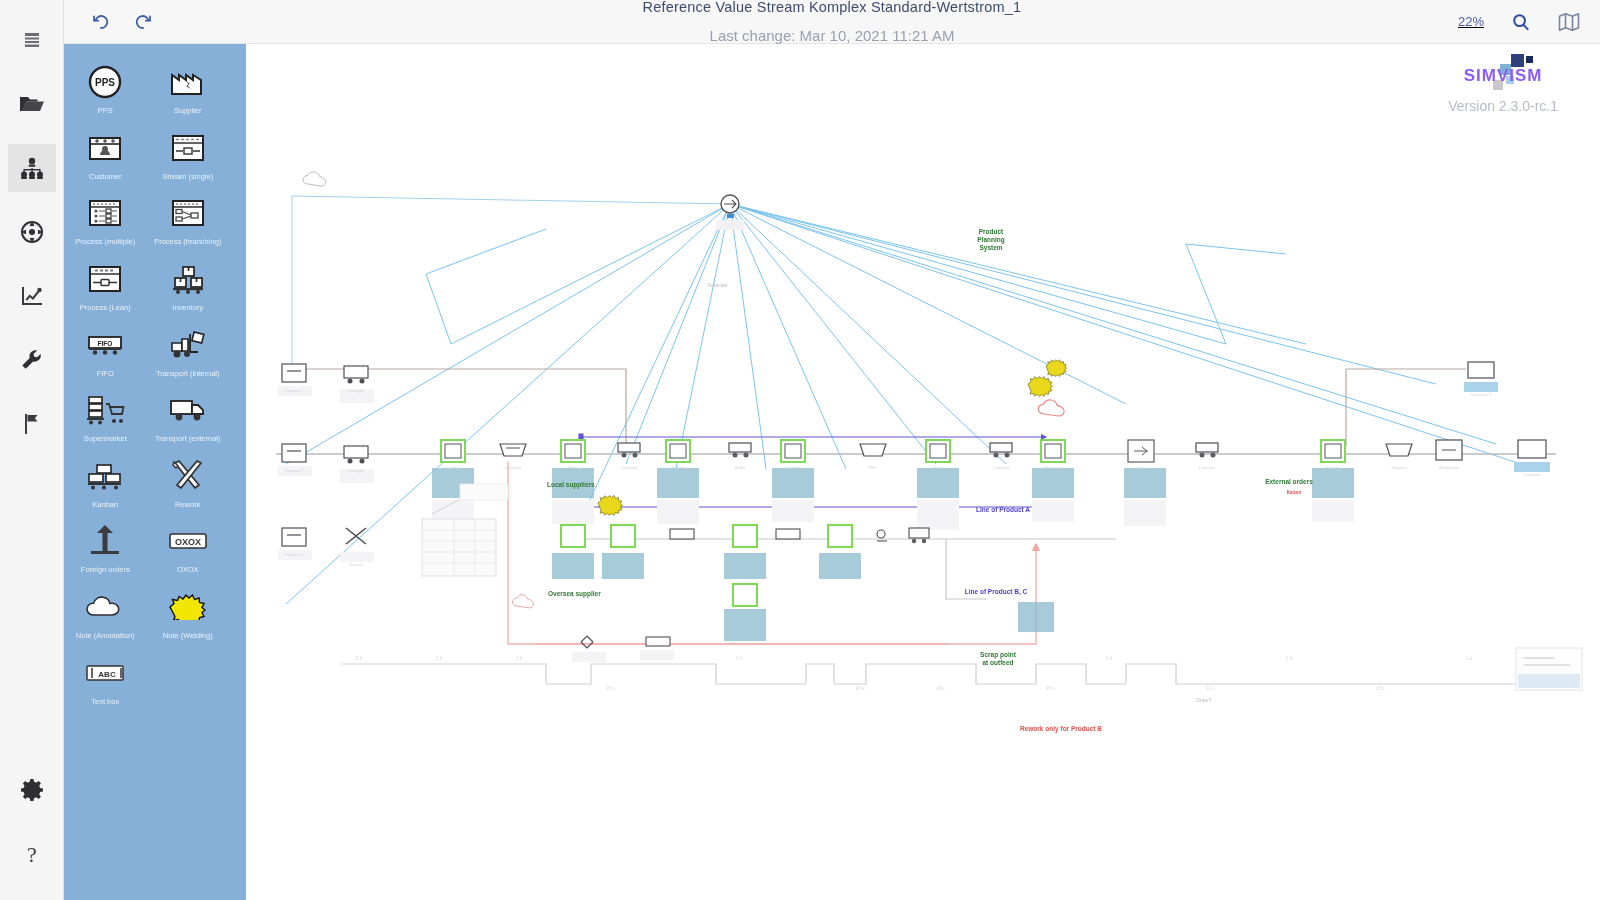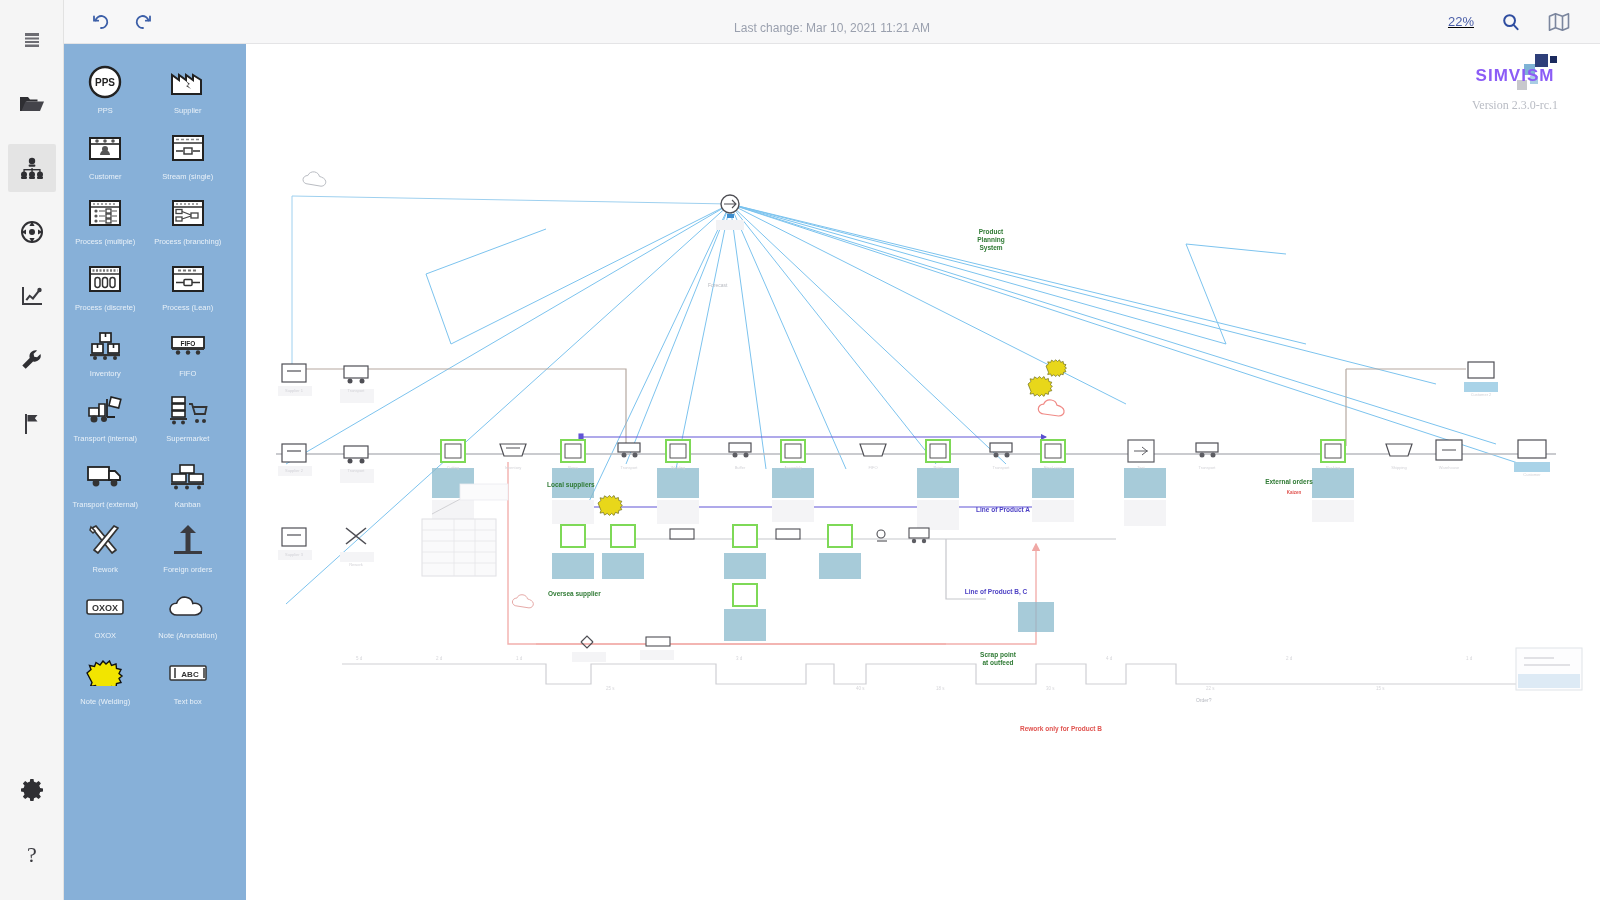--- a/index.html
+++ b/index.html
@@ -24,23 +24,23 @@
 
   
   .topbar { height:44px; background:#f7f7f8; border-bottom:1px solid #e4e4e6;
             display:flex; align-items:center; position:relative; flex:0 0 44px; }
   .tb-left { display:flex; align-items:center; gap:20px; padding-left:26px; width:230px;}
   .tb-icon { width:22px; height:22px; display:flex; align-items:center;
              justify-content:center; cursor:pointer; }
   .tb-center { position:absolute; left:0; right:0; text-align:center;
                pointer-events:none; }
   .tb-title { font-size:14.5px; color:#3e4b6e; letter-spacing:.2px; line-height:1.15; }
-  .tb-sub { font-size:12px; color:#9aa0ae; margin-top:12px; }
+  .tb-sub { font-size:15px; color:#9aa0ae; margin-top:12px; }
   .tb-right { margin-left:auto; display:flex; align-items:center; gap:26px;
-              padding-right:30px;text-decoration:underline; }
+              padding-right:20px;text-decoration:underline; }
   .zoomlbl { font-size:13px; color:#4a5ea8; }
 
   
   .body { flex:1 1 auto; display:flex; min-height:0; }
 
   
   .palette { width:182px; flex:0 0 182px; background:#87b0d8;
              padding:10px 17px 10px 0; overflow:hidden; }
   .pal-grid { display:grid; grid-template-columns:1fr 1fr; }
   .pal-item { display:flex; flex-direction:column; align-items:center;
@@ -50,21 +50,21 @@
   .pal-lbl { font-size:7.5px; color:#e9f1f8; text-align:center;
              line-height:1.15; margin-top:3px; max-width:72px; }
 
   
   .canvas { flex:1 1 auto; position:relative; background:#ffffff; overflow:hidden; }
   .canvas svg.sheet { position:absolute; inset:0; width:100%; height:100%; }
 
   .brand { position:absolute; right:42px; top:22px; text-align:center; }
   .brand-name { font-size:17px; letter-spacing:1px; color:#8b5cf6;
                 font-weight:bold; position:relative; }
-  .brand-ver { font-size:12px; color:#b9bcc4; margin-top:12px;font-family:Liberation Serif, serif; }
+  .brand-ver { font-size:14px; color:#b9bcc4; margin-top:12px; }
 
   
   .lbl { position:absolute; white-space:nowrap; pointer-events:none; }
   .lbl-green { color:#2f7a34; font-size:6.5px; font-weight:bold;
                text-align:center; line-height:1.25; }
   .lbl-purple { color:#4b3fc4; font-size:6.5px; font-weight:bold; }
   .lbl-red { color:#e0524e; font-size:6.5px; font-weight:bold; }
   .lbl-grey { color:#b6b9c0; font-size:5px; text-align:center; line-height:1.2;}
 </style>
 </head>
@@ -189,20 +189,21 @@
         </div>
         <div class="tb-icon">
           <svg width="20" height="20" viewBox="0 0 20 20" fill="none" stroke="#3c5fa8" stroke-width="1.8" stroke-linecap="round">
             <path d="M15.5 8.5A6 6 0 1010 16"></path>
               <path d="M17 4.5v4.2h-4.2"></path>
             </svg>
         </div>
       </div>
 
       <div class="tb-center">
+        <div class="tb-title">Reference Value Stream Komplex Standard-Wertstrom_1</div>
         <div class="tb-sub">Last change: Mar 10, 2021 11:21 AM</div>
       </div>
 
       <div class="tb-right">
         <span class="zoomlbl">22%</span>
         <div class="tb-icon">
           <svg width="20" height="20" viewBox="0 0 20 20" fill="none" stroke="#2f4da0" stroke-width="2">
             <circle cx="8.6" cy="8.6" r="5.4"></circle>
               <path d="M12.6 12.8l4 4.4" stroke-linecap="round"></path>
             </svg>
@@ -306,35 +307,20 @@
                   <rect x="6" y="11.5" width="6" height="4"></rect>
                     <rect x="6" y="19" width="6" height="4"></rect>
                   <rect x="21" y="15" width="7" height="5"></rect>
                   <path d="M12 13.5l9 3.5M12 21l9-3"></path>
                   </g>
                 </svg>
             </div>
             <div class="pal-lbl">Process (branching)</div>
           </div>
 
-          <div class="pal-item">
-            <div class="pal-ico">
-              <svg width="36" height="30" viewBox="0 0 36 30">
-                <rect x="3" y="3" width="30" height="24" fill="#fff" stroke="#222" stroke-width="2"></rect>
-                <path d="M3 10h30" stroke="#222" stroke-width="1.4"></path>
-                <path d="M5.5 6.5h25" stroke="#777" stroke-width="2.4" stroke-dasharray="2 1.5"></path>
-                <g fill="none" stroke="#333" stroke-width="1.5">
-                  <rect x="8" y="13.5" width="5" height="10" rx="2.4"></rect>
-                  <rect x="15.5" y="13.5" width="5" height="10" rx="2.4"></rect>
-                  <rect x="23" y="13.5" width="5" height="10" rx="2.4"></rect>
-                  </g>
-                </svg>
-            </div>
-            <div class="pal-lbl">Process (discrete)</div>
-          </div>
 
           <div class="pal-item">
             <div class="pal-ico">
               <svg width="36" height="30" viewBox="0 0 36 30">
                 <rect x="3" y="3" width="30" height="24" fill="#fff" stroke="#222" stroke-width="2"></rect>
                 <path d="M3 10h30" stroke="#222" stroke-width="1.4"></path>
                 <path d="M8 6.5h20" stroke="#777" stroke-width="2" stroke-dasharray="3 2"></path>
                 <rect x="14" y="15.5" width="8" height="6" rx="1" fill="#fff" stroke="#333" stroke-width="1.5"></rect>
                 <path d="M6 18.5h8M22 18.5h8" stroke="#333" stroke-width="1.5"></path>
                 </svg>

